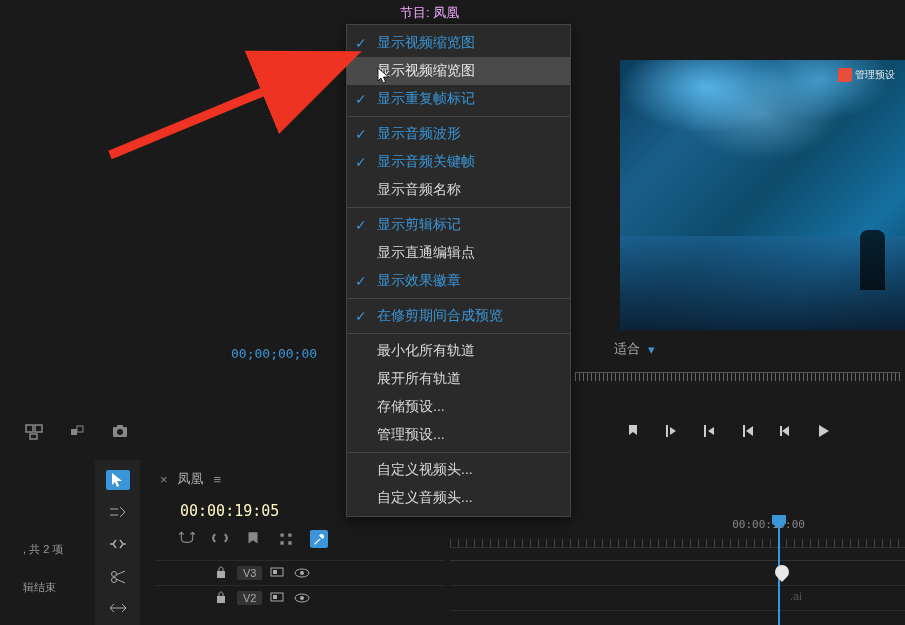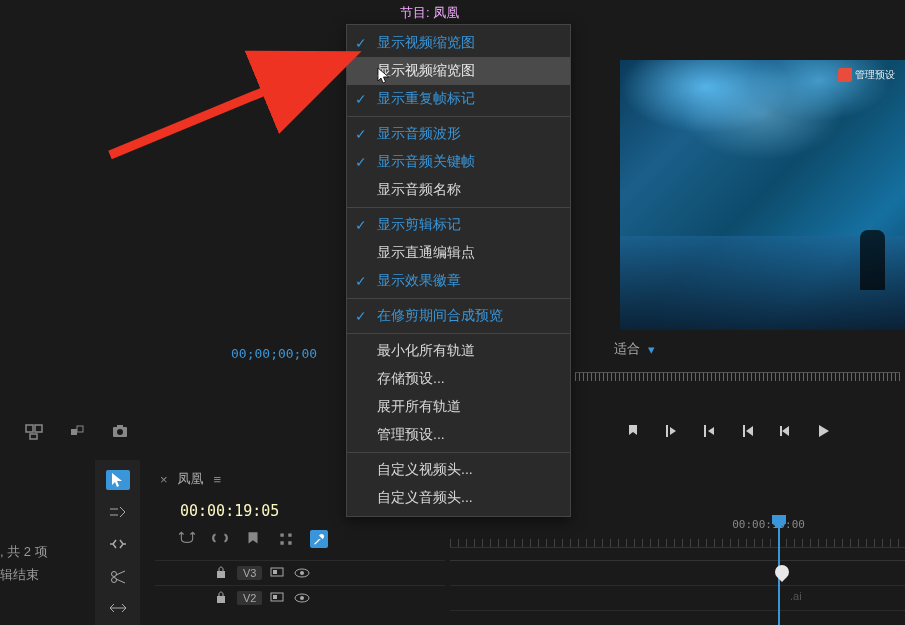--- a/index.html
+++ b/index.html
@@ -146,22 +146,23 @@
       gap: 25px;
     }
     
     .bottom-icons .bi { width: 18px; height: 18px; color: #888; }
     
     .left-info {
       position: absolute;
       left: 0;
       top: 540px;
       color: #999;
-      font-size: 13px;
+      font-size: 11px;
       line-height: 1.8;
+      padding-left: 23px;
     }
     
     .tools-column {
       position: absolute;
       left: 95px;
       top: 460px;
       width: 45px;
       height: 165px;
       background: #232323;
       display: flex;
@@ -466,21 +467,21 @@
     <svg viewBox="0 0 18 18">
         <rect x="2" y="5" width="14" height="10" rx="1" fill="currentColor"></rect>
         <circle cx="9" cy="10" r="3" fill="#1a1a1a"></circle>
         <rect x="6" y="3" width="6" height="3" fill="currentColor"></rect>
       </svg>
   </div>
 </div>
 
 <div class="left-info">
   <div>, 共 2 项</div>
-  <div style="">辑结束</div>
+  <div style="margin-top:18px">辑结束</div>
 </div>
 
 <div class="tools-column">
   <div class="tool-btn active">
     <svg width="14" height="16" viewBox="0 0 14 16">
         <path fill="#fff" d="M1 1l0 12 3-3 2 5 2-1-2-5 5 0z"></path>
       </svg>
   </div>
   <div class="tool-btn">
     <svg width="18" height="14" viewBox="0 0 18 14">
@@ -639,24 +640,24 @@
     <div class="menu-separator"></div>
     <div class="menu-item">
       <span class="check">✓</span>
       <span>在修剪期间合成预览</span>
     </div>
     <div class="menu-separator"></div>
     <div class="menu-item no-check">
       <span>最小化所有轨道</span>
     </div>
     <div class="menu-item no-check">
+      <span>展开所有轨道</span>
+    </div>
+    <div class="menu-item no-check">
       <span>存储预设...</span>
-    </div>
-    <div class="menu-item no-check">
-      <span>展开所有轨道</span>
     </div>
     <div class="menu-item no-check">
       <span>管理预设...</span>
     </div>
     <div class="menu-separator"></div>
     <div class="menu-item no-check">
       <span>自定义视频头...</span>
     </div>
     <div class="menu-item no-check">
       <span>自定义音频头...</span>

